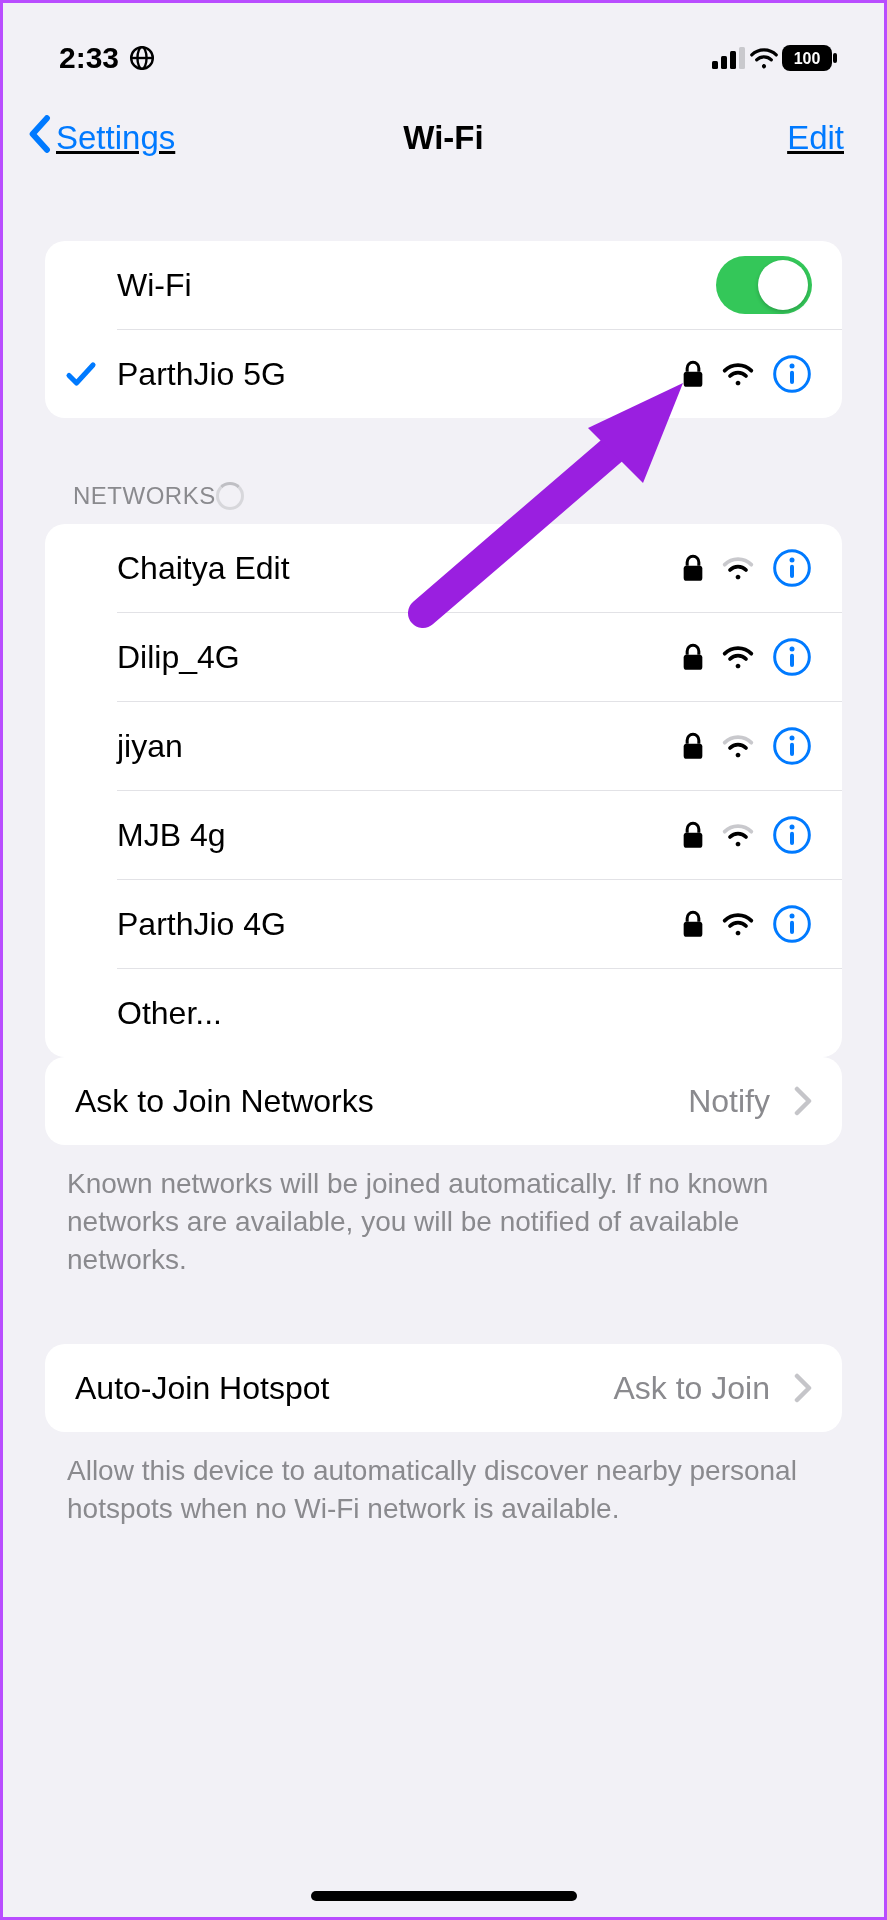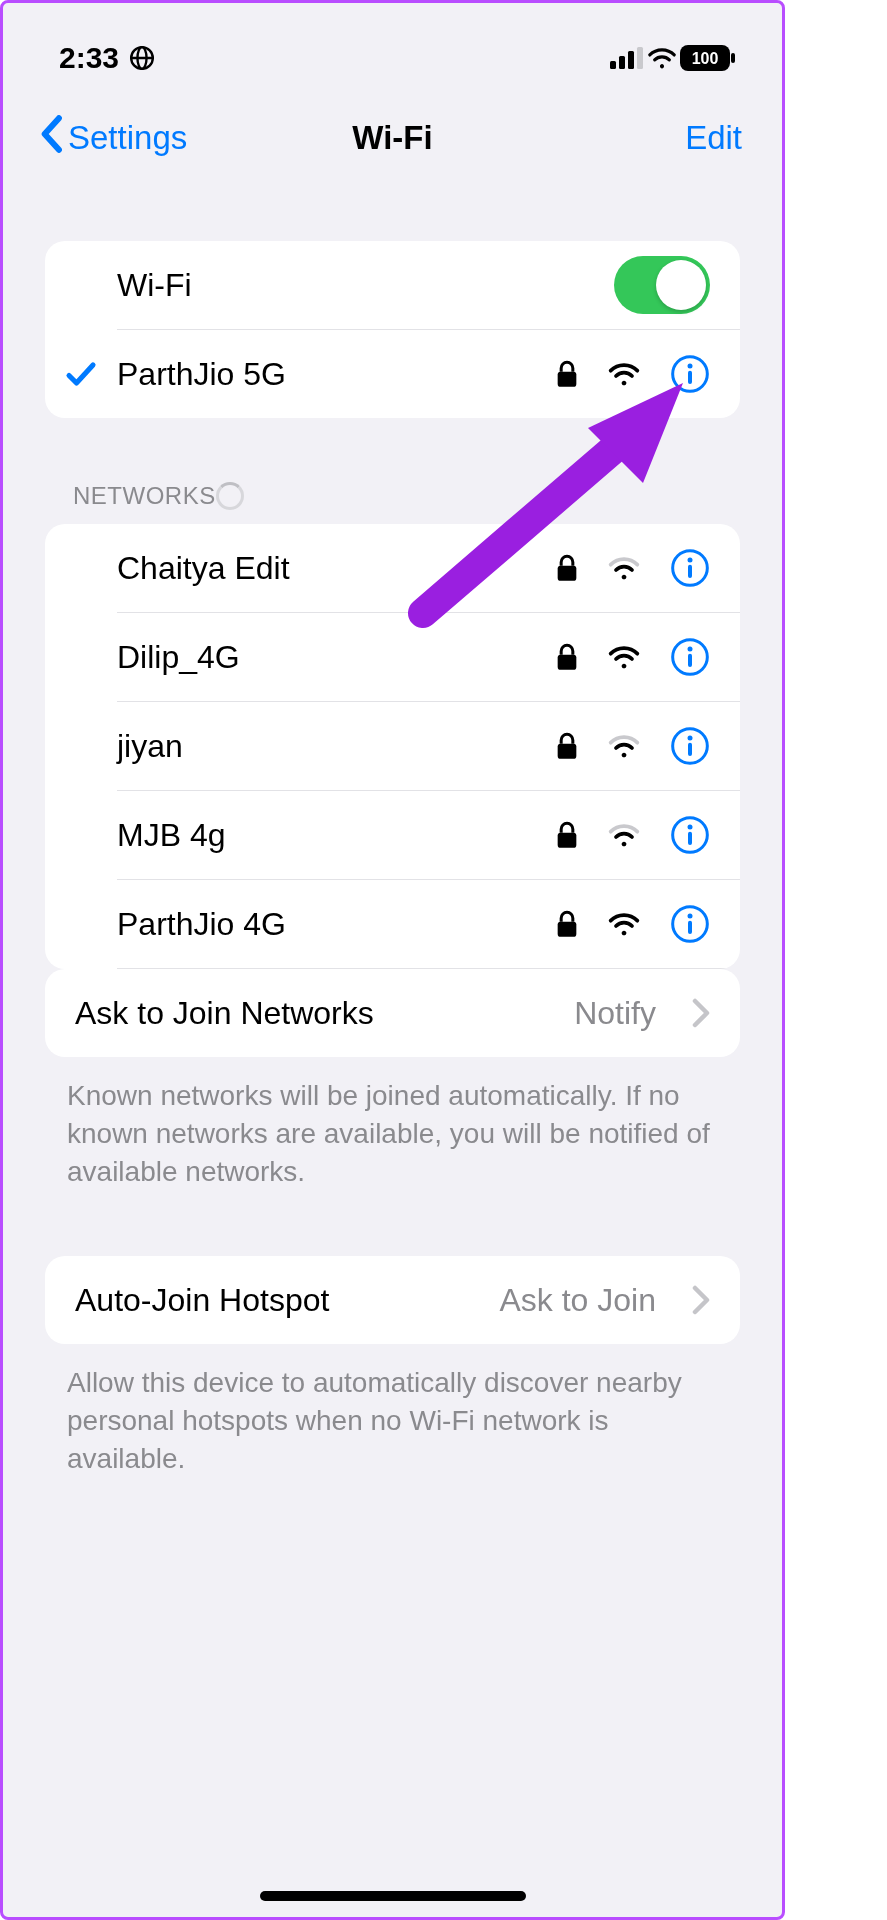--- a/index.html
+++ b/index.html
@@ -3,24 +3,24 @@
 <meta charset="utf-8">
 <style>
   * { box-sizing: border-box; margin: 0; padding: 0; }
   html, body {
     width: 887px;
     height: 1920px;
     font-family: -apple-system, "Helvetica Neue", Helvetica, Arial, sans-serif;
     background: #fff;
   }
   .phone-frame {
-    width: 785px;
+    width: 887px;
     height: 1920px;
     border: 3px solid #b94dff;
-    border-radius: 8px;
+    border-radius: 0;
     background: #f2f1f6;
     position: relative;
     overflow: hidden;
   }
 
   
   .status-bar {
     display: flex;
     justify-content: space-between;
     align-items: center;
@@ -40,21 +40,22 @@
     align-items: center;
     gap: 3px;
   }
   .globe-icon svg, .cell-signal svg, .wifi-status-icon svg, .battery-icon svg { display:block; }
 
   
   .nav-bar {
     display: flex;
     align-items: center;
     justify-content: space-between;
-    padding: 32px 40px 28px 35px;
+    padding: 32px 40px 28px 23px;
+    text-decoration: underline;
   }
   .nav-back {
     display: flex;
     align-items: center;
     color: #007aff;
     font-size: 33px;
   }
   .nav-back .chev { margin-right: 4px; }
   .nav-title {
     font-size: 33px;
@@ -93,21 +94,21 @@
   }
   .row .label {
     flex: 1;
     font-size: 32px;
     color: #000;
     padding: 24px 0;
   }
   .row .trailing {
     display: flex;
     align-items: center;
-    gap: 30px;
+    gap: 18px;
   }
   .divider {
     height: 1px;
     background: #e2e2e6;
     margin-left: 72px;
   }
 
   
   .toggle {
     width: 96px;
@@ -427,20 +428,24 @@
           <span class="info-icon">
             <svg width="40" height="40" viewBox="0 0 24 24">
               <circle cx="12" cy="12" r="10.4" stroke="#007aff" stroke-width="1.8" fill="none"></circle>
               <circle cx="12" cy="7.2" r="1.5" fill="#007aff"></circle>
               <rect x="10.8" y="10" width="2.4" height="8" rx="1.2" fill="#007aff"></rect>
             </svg>
           </span>
         </div>
       </div>
       <div class="divider"></div>
+      <div class="row">
+        <div class="leading"></div>
+        <div class="label">Other...</div>
+      </div>
     </div>
 
   <div class="group2-wrapper">
     <div class="group" style="margin-top:0;">
       <div class="row disclosure">
         <div class="label">Ask to Join Networks</div>
         <div class="trailing">
           <span class="value">Notify</span>
           <span class="chevron-right">
             <svg width="18" height="30" viewBox="0 0 12 20">

